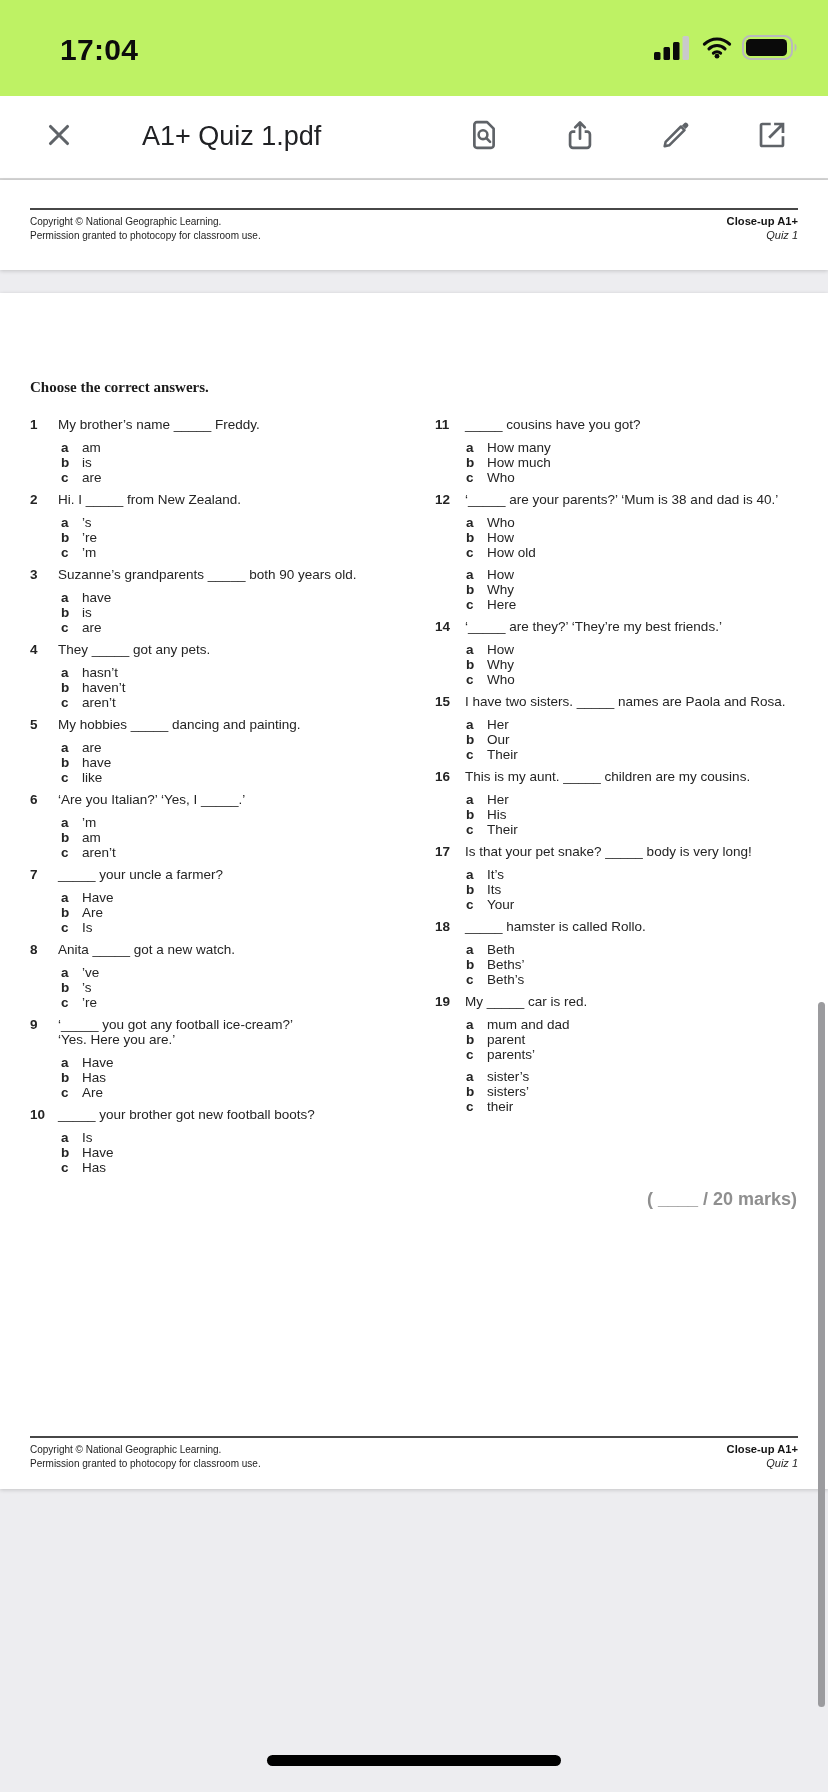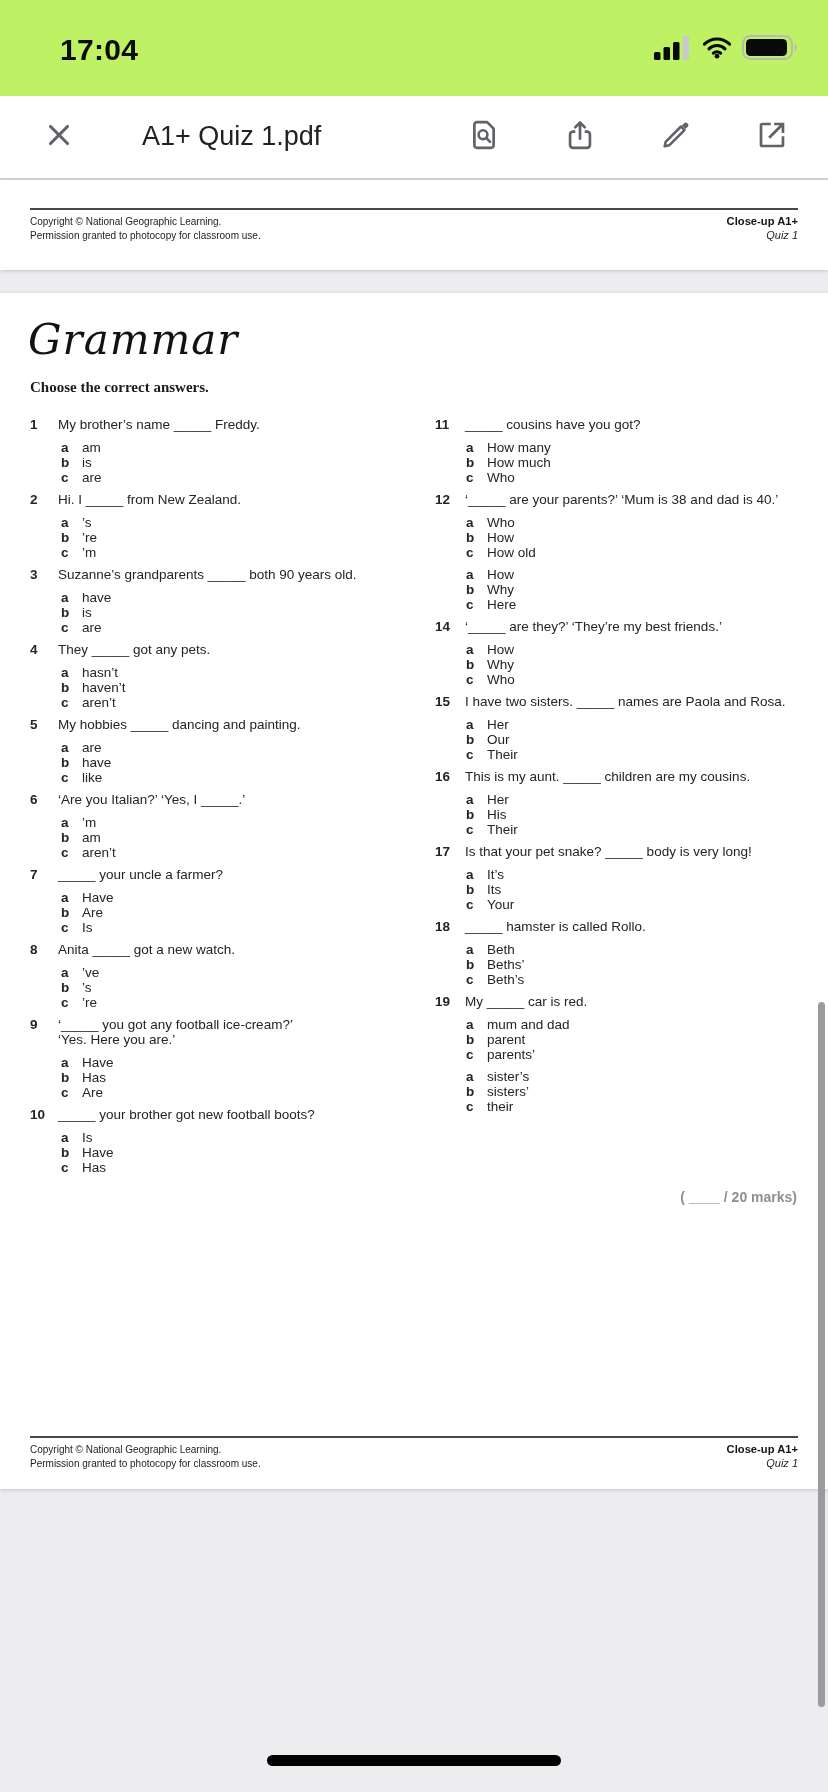--- a/index.html
+++ b/index.html
@@ -44,21 +44,21 @@
   .col-left{left:30px;width:388px;}
   .col-right{left:435px;width:380px;}
   .q{margin-bottom:7px;}
   .q-head{display:grid;grid-template-columns:28px 1fr;margin-bottom:8px;}
   .col-right .q-head{grid-template-columns:30px 1fr;}
   .q-num{font-weight:bold;}
   .q-text{white-space:pre-line;}
   .q-opts{padding-left:31px;}
   .opt{display:grid;grid-template-columns:21px 1fr;}
   .opt-letter{font-weight:bold;}
-  .marks{position:absolute;right:31px;top:896px;margin:0;font-size:14px;font-weight:bold;color:#8f8f8f;}
+  .marks{position:absolute;right:31px;top:896px;margin:0;font-size:18px;font-weight:bold;color:#8f8f8f;}
 
   
   .scrollbar{position:absolute;right:3px;top:1002px;width:7px;height:705px;border-radius:4px;background:#9b9b9e;}
   .home-indicator{position:absolute;left:267px;top:1755px;width:294px;height:11px;border-radius:5.5px;background:#000;}
 </style>
 </head>
 <body>
 
 <header class="statusbar">
   <span class="status-time">17:04</span>
@@ -147,21 +147,20 @@
         </div>
         <div class="fright">
           <div class="brand">Close-up A1+</div>
           <div class="quiz">Quiz 1</div>
         </div>
       </div>
     </div>
   </section>
 
   <section class="page page-main">
-    <h1 class="heading">Grammar</h1>
     <p class="instruction">Choose the correct answers.</p>
 
     <div class="col col-left" id="col-left">
   <div class="q">
     <div class="q-head">
       <span class="q-num">1</span>
       <span class="q-text">My brother’s name _____ Freddy.</span>
     </div>
     <div class="q-opts">
   <div class="opt">

